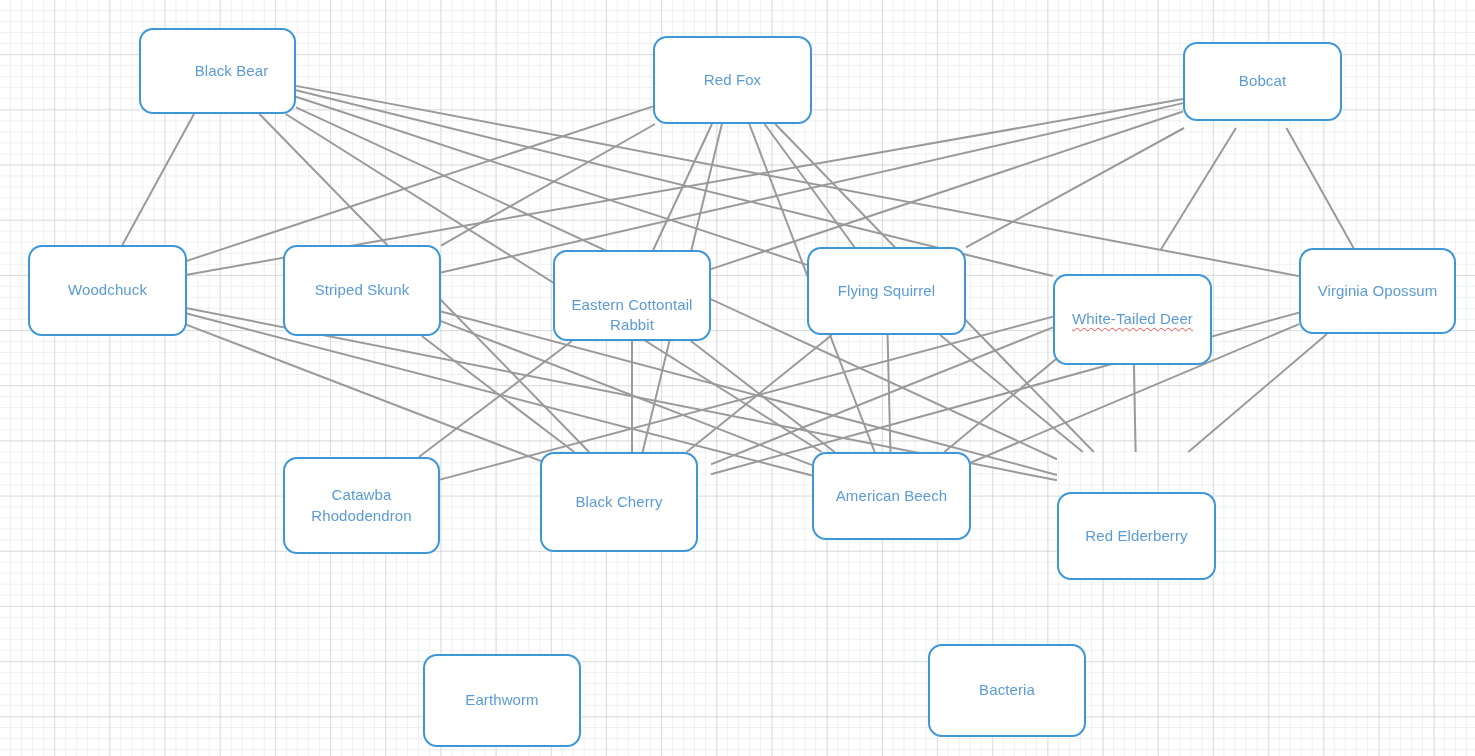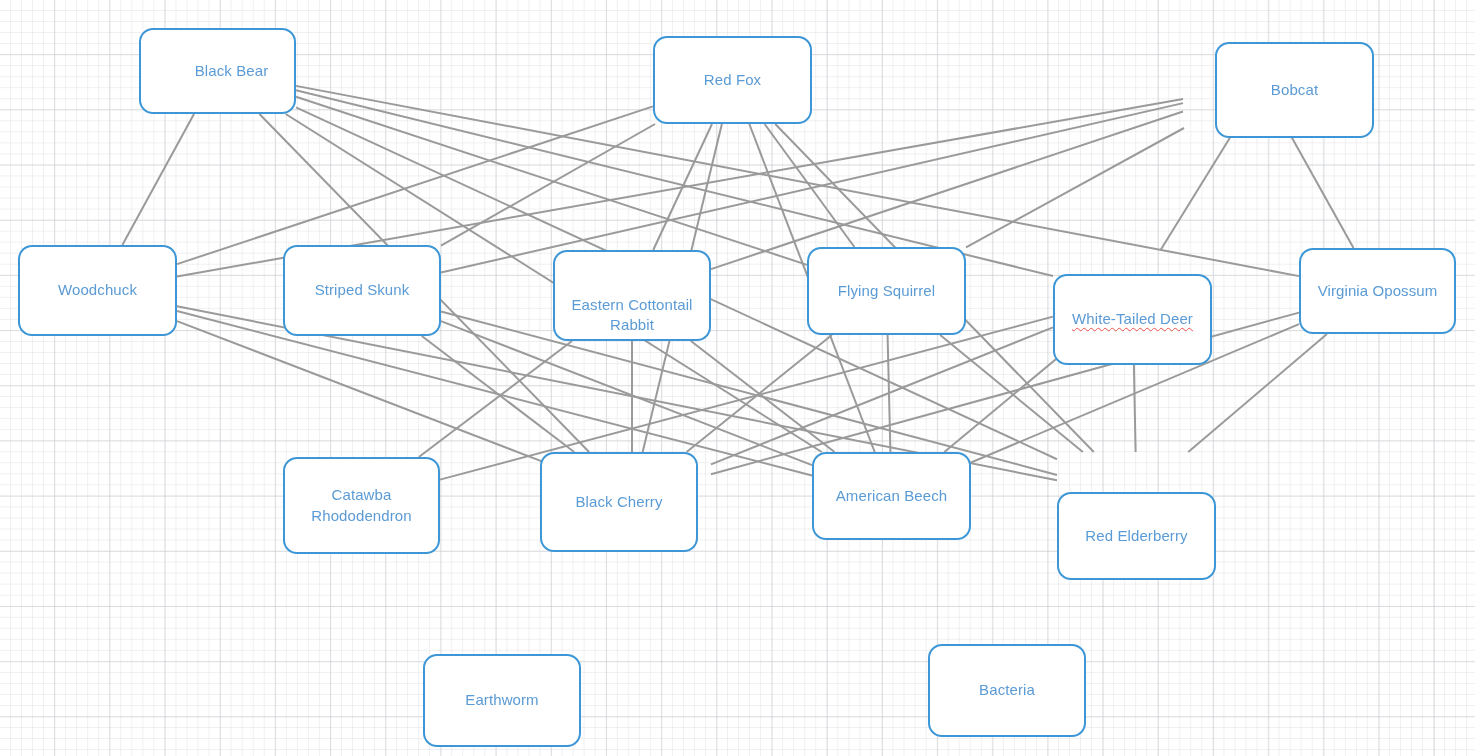--- a/index.html
+++ b/index.html
@@ -111,24 +111,24 @@
       <line x1="1299.00" y1="324.11" x2="971.00" y2="462.47" stroke="#9a9a9a" stroke-width="2" stroke-linecap="butt"></line>
       <line x1="1326.95" y1="334.00" x2="1188.23" y2="452.00" stroke="#9a9a9a" stroke-width="2" stroke-linecap="butt"></line>
     </svg>
   <div id="node-layer">
       <div class="node" style="left: 139px; top: 28px; width: 157px; height: 86px; padding-left: 36px;">
         <span class="node-label">Black Bear</span>
       </div>
       <div class="node" style="left: 653px; top: 36px; width: 159px; height: 88px;">
         <span class="node-label">Red Fox</span>
       </div>
-      <div class="node" style="left: 1183px; top: 42px; width: 159px; height: 96px; margin-left: 32px;">
+      <div class="node" style="left: 1183px; top: 42px; width: 159px; height: 79px;">
         <span class="node-label">Bobcat</span>
       </div>
-      <div class="node" style="left: 18px; top: 245px; width: 159px; height: 91px;">
+      <div class="node" style="left: 28px; top: 245px; width: 159px; height: 91px;">
         <span class="node-label">Woodchuck</span>
       </div>
       <div class="node" style="left: 283px; top: 245px; width: 158px; height: 91px;">
         <span class="node-label">Striped Skunk</span>
       </div>
       <div class="node" style="left: 553px; top: 250px; width: 158px; height: 91px; align-items: flex-end;">
         <span class="node-label">Eastern Cottontail
 Rabbit</span>
       </div>
       <div class="node" style="left: 807px; top: 247px; width: 159px; height: 88px;">

